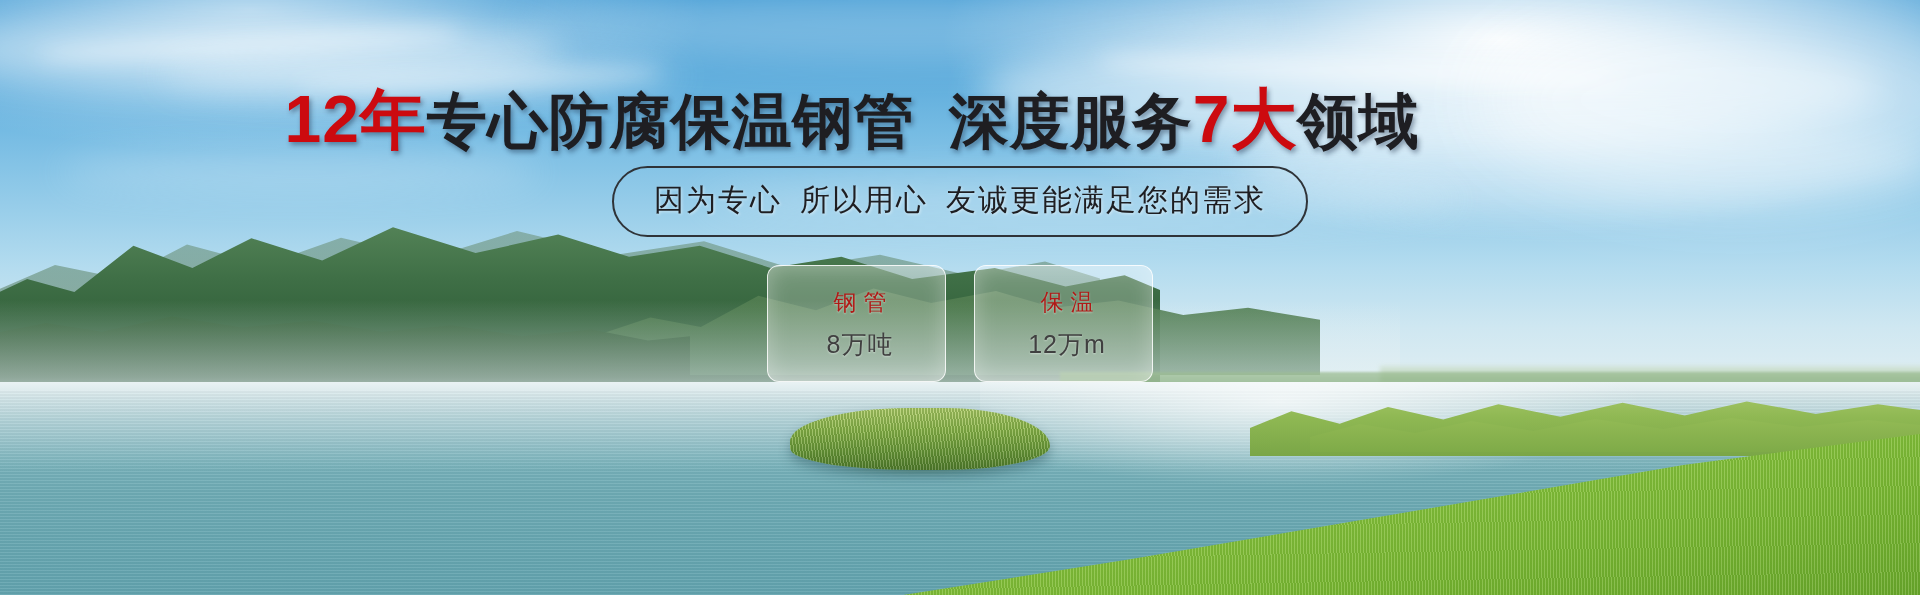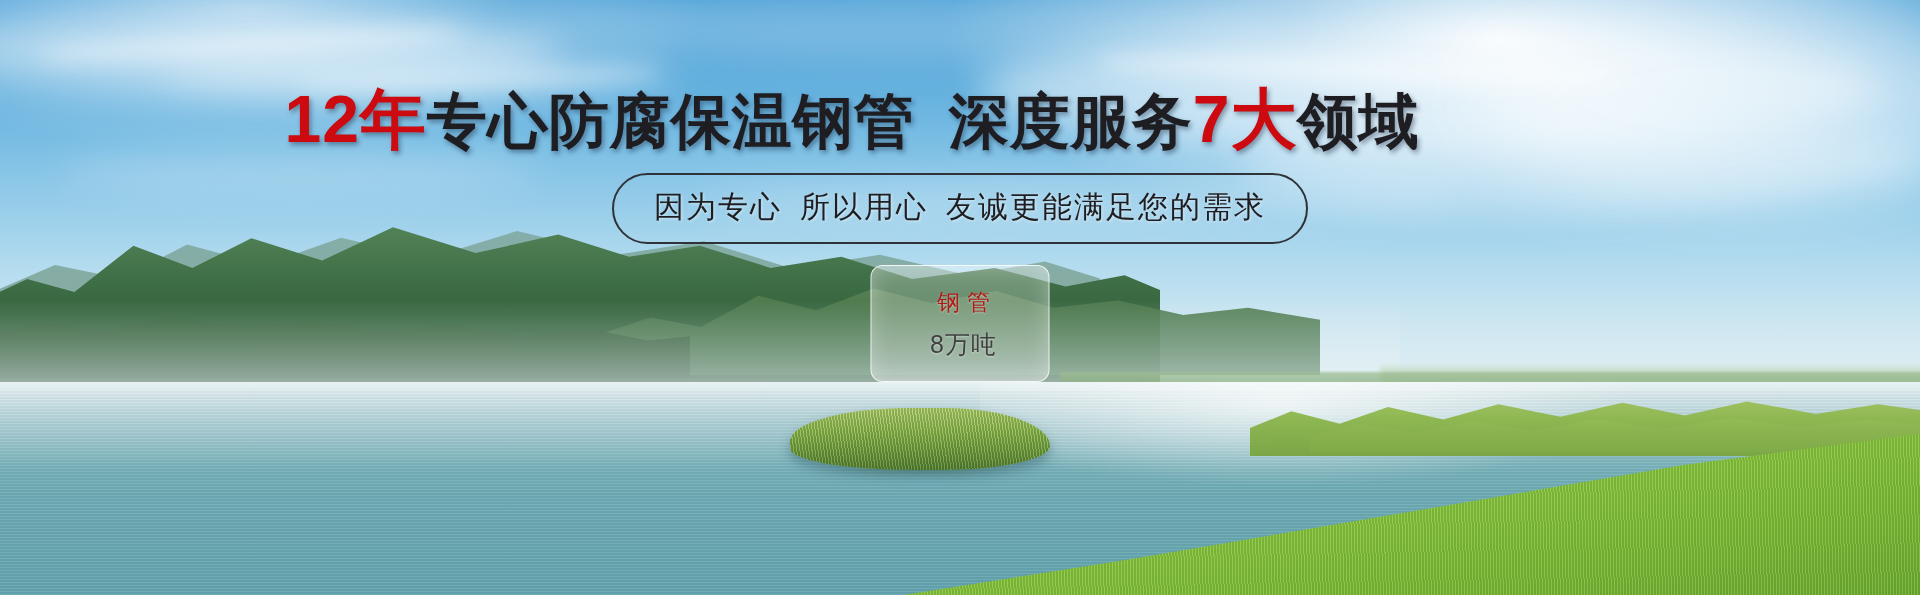--- a/index.html
+++ b/index.html
@@ -242,21 +242,21 @@
   .headline .red {
     color: #cc0a0f;
     font-size: 66px;
   }
   .headline .gap { display: inline-block; width: 34px; }
 
   
   .subtitle-pill {
     position: absolute;
     left: 50%;
-    top: 173px;
+    top: 166px;
     transform: translateX(-50%);
     padding: 12px 40px 14px;
     border: 2px solid #2f3338;
     border-radius: 40px;
     font-size: 30px;
     letter-spacing: 2px;
     color: #1e1e22;
     white-space: nowrap;
     text-shadow: 1px 1px 3px rgba(255,255,255,0.5);
   }
@@ -347,16 +347,20 @@
   <div class="subtitle-pill"><span>因为专心</span><span class="sp"></span><span>所以用心</span><span class="sp"></span><span>友诚更能满足您的需求</span></div>
 
   <div class="cards">
 
     <div class="card">
       <div class="card-label">钢管</div>
       <div class="card-value"><span>8万吨</span></div>
     </div>
 
 
+    <div class="card">
+      <div class="card-label">保温</div>
+      <div class="card-value"><span>12万m</span></div>
+    </div>
 
   </div>
 
 </div>
 
 </body></html>

